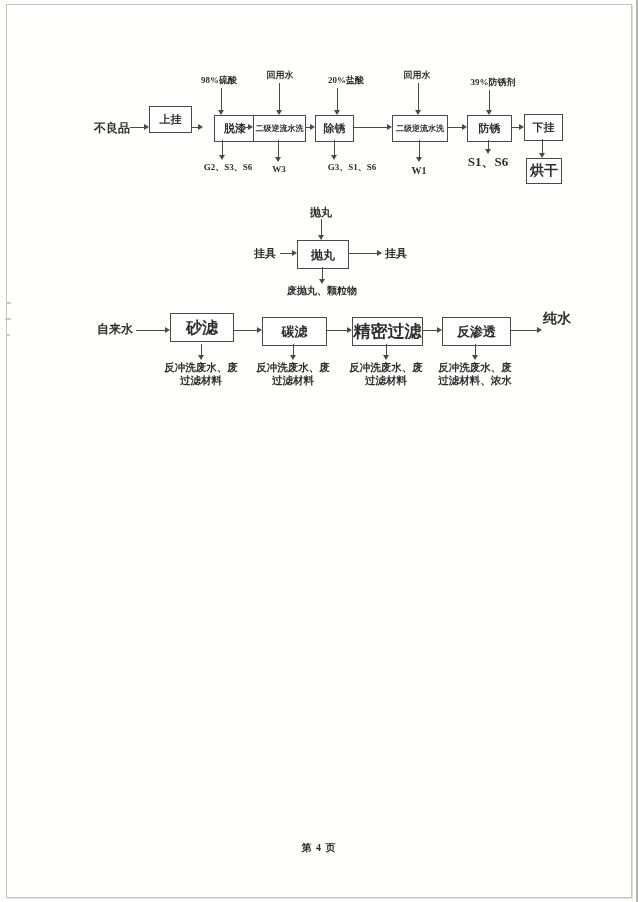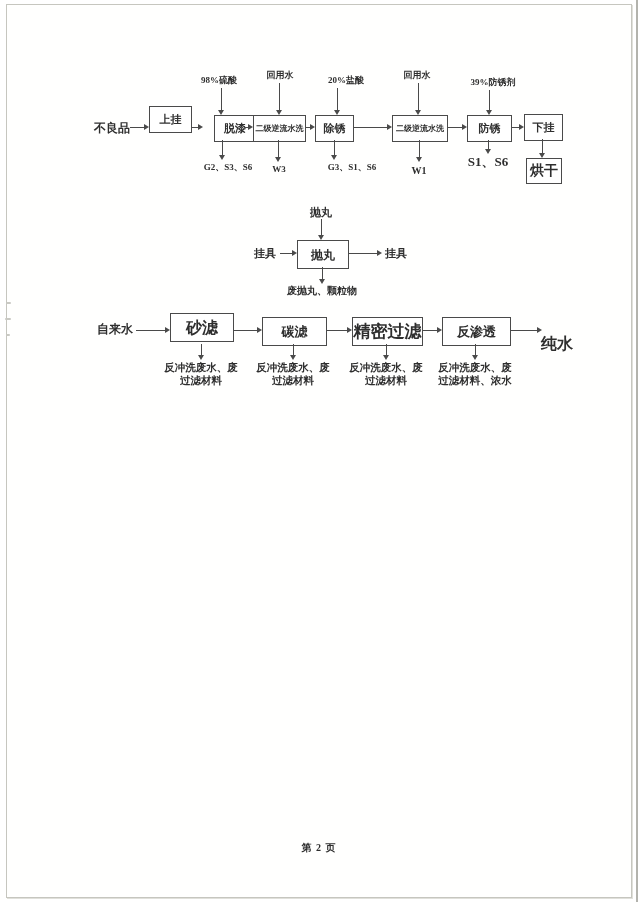--- a/index.html
+++ b/index.html
@@ -105,21 +105,21 @@
 <div class="flabel" style="left:115px;top:323px;font-size:12px">自来水</div>
 <div class="harrow" style="left:136px;top:330px;width:30px"></div>
 <div class="fbox" style="left:170px;top:313px;width:62px;height:27px;font-size:16px">砂滤</div>
 <div class="harrow" style="left:233px;top:330px;width:25px"></div>
 <div class="fbox" style="left:262px;top:317px;width:63px;height:27px;font-size:13px">碳滤</div>
 <div class="harrow" style="left:326px;top:330px;width:22px"></div>
 <div class="fbox" style="left:352px;top:317px;width:69px;height:27px;font-size:17px">精密过滤</div>
 <div class="harrow" style="left:422px;top:330px;width:16px"></div>
 <div class="fbox" style="left:442px;top:317px;width:67px;height:27px;font-size:13px">反渗透</div>
 <div class="harrow" style="left:510px;top:330px;width:28px"></div>
-<div class="flabel" style="left:557px;top:335px;font-size:16px">纯水</div>
+<div class="flabel" style="left:557px;top:311px;font-size:14px">纯水</div>
 
 <div class="varrow" style="left:201px;top:344px;height:12px"></div>
 <div class="waste" style="left:201px;top:361px">
   <div>反冲洗废水、废</div>
   <div>过滤材料</div>
 </div>
 <div class="varrow" style="left:293px;top:344px;height:12px"></div>
 <div class="waste" style="left:293px;top:361px">
   <div>反冲洗废水、废</div>
   <div>过滤材料</div>
@@ -128,13 +128,13 @@
 <div class="waste" style="left:386px;top:361px">
   <div>反冲洗废水、废</div>
   <div>过滤材料</div>
 </div>
 <div class="varrow" style="left:475px;top:344px;height:12px"></div>
 <div class="waste" style="left:475px;top:361px">
   <div>反冲洗废水、废</div>
   <div>过滤材料、浓水</div>
 </div>
 
-<div class="footer" style="left:319px;top:841px">第 2 页</div>
+<div class="footer" style="left:319px;top:841px">第 4 页</div>
 
 </body></html>

